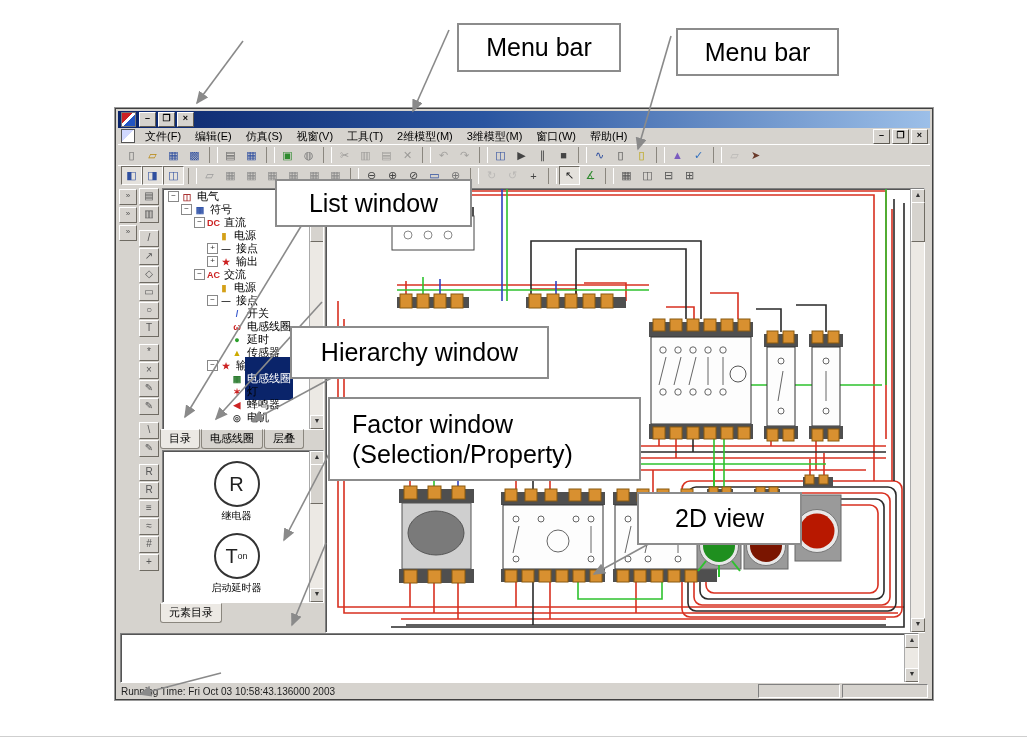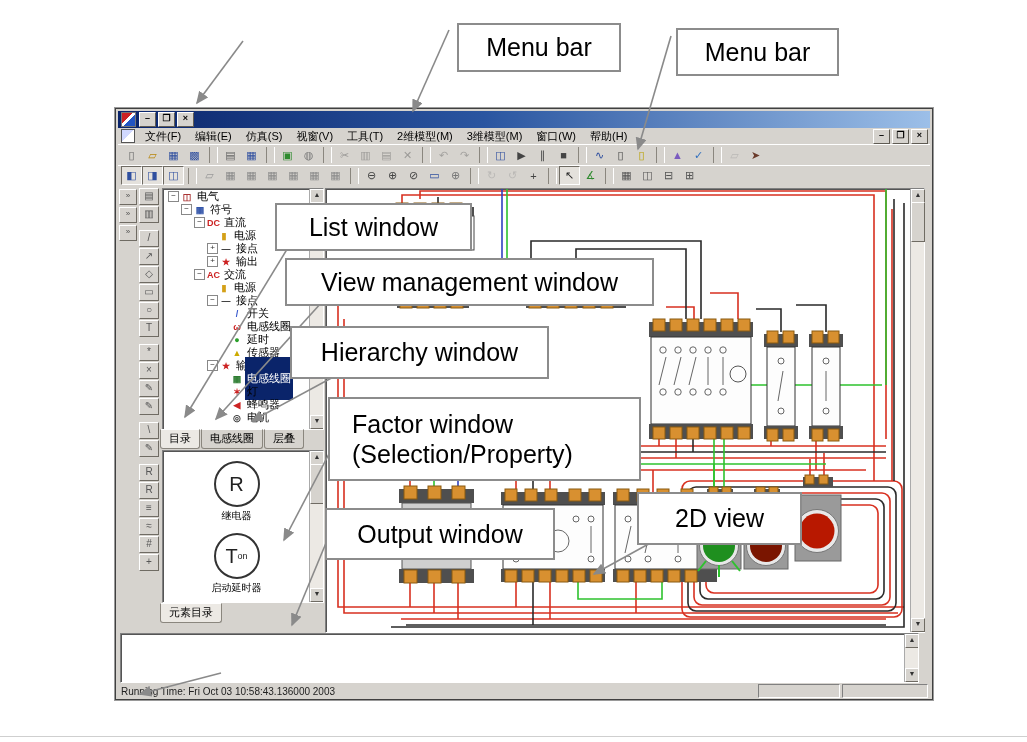--- a/index.html
+++ b/index.html
@@ -756,24 +756,22 @@
       <line x1="337" y1="375" x2="252" y2="421" marker-end="url(#ah)"></line>
       <line x1="330" y1="452" x2="284" y2="540" marker-end="url(#ah)"></line>
       <line x1="326" y1="543" x2="292" y2="625" marker-end="url(#ah)"></line>
       <line x1="654" y1="541" x2="594" y2="574" marker-end="url(#ah)"></line>
       <line x1="221" y1="673" x2="140" y2="694" marker-end="url(#ah)"></line>
     </g>
   </svg>
 
   <div class="callout" style="left:457px;top:23px;width:160px;height:45px;">Menu bar</div>
   <div class="callout" style="left:676px;top:28px;width:159px;height:44px;">Menu bar</div>
-  <div class="callout" style="left:275px;top:179px;width:193px;height:44px;margin-top:24px;">List window</div>
-  <div class="callout" style="left:285px;top:258px;width:365px;height:44px;">View management window</div>
+  <div class="callout" style="left:275px;top:179px;width:193px;height:44px;">List window</div>
   <div class="callout" style="left:290px;top:326px;width:255px;height:49px;">Hierarchy window</div>
   <div class="callout two-line" style="left:328px;top:397px;width:287px;height:80px;">
     <span>Factor window</span>
     <span>(Selection/Property)</span>
   </div>
-  <div class="callout" style="left:325px;top:508px;width:226px;height:48px;">Output window</div>
   <div class="callout" style="left:637px;top:492px;width:161px;height:49px;">2D view</div>
 
   <div id="bottom-rule"></div>
 </div>
 
 </body></html>

